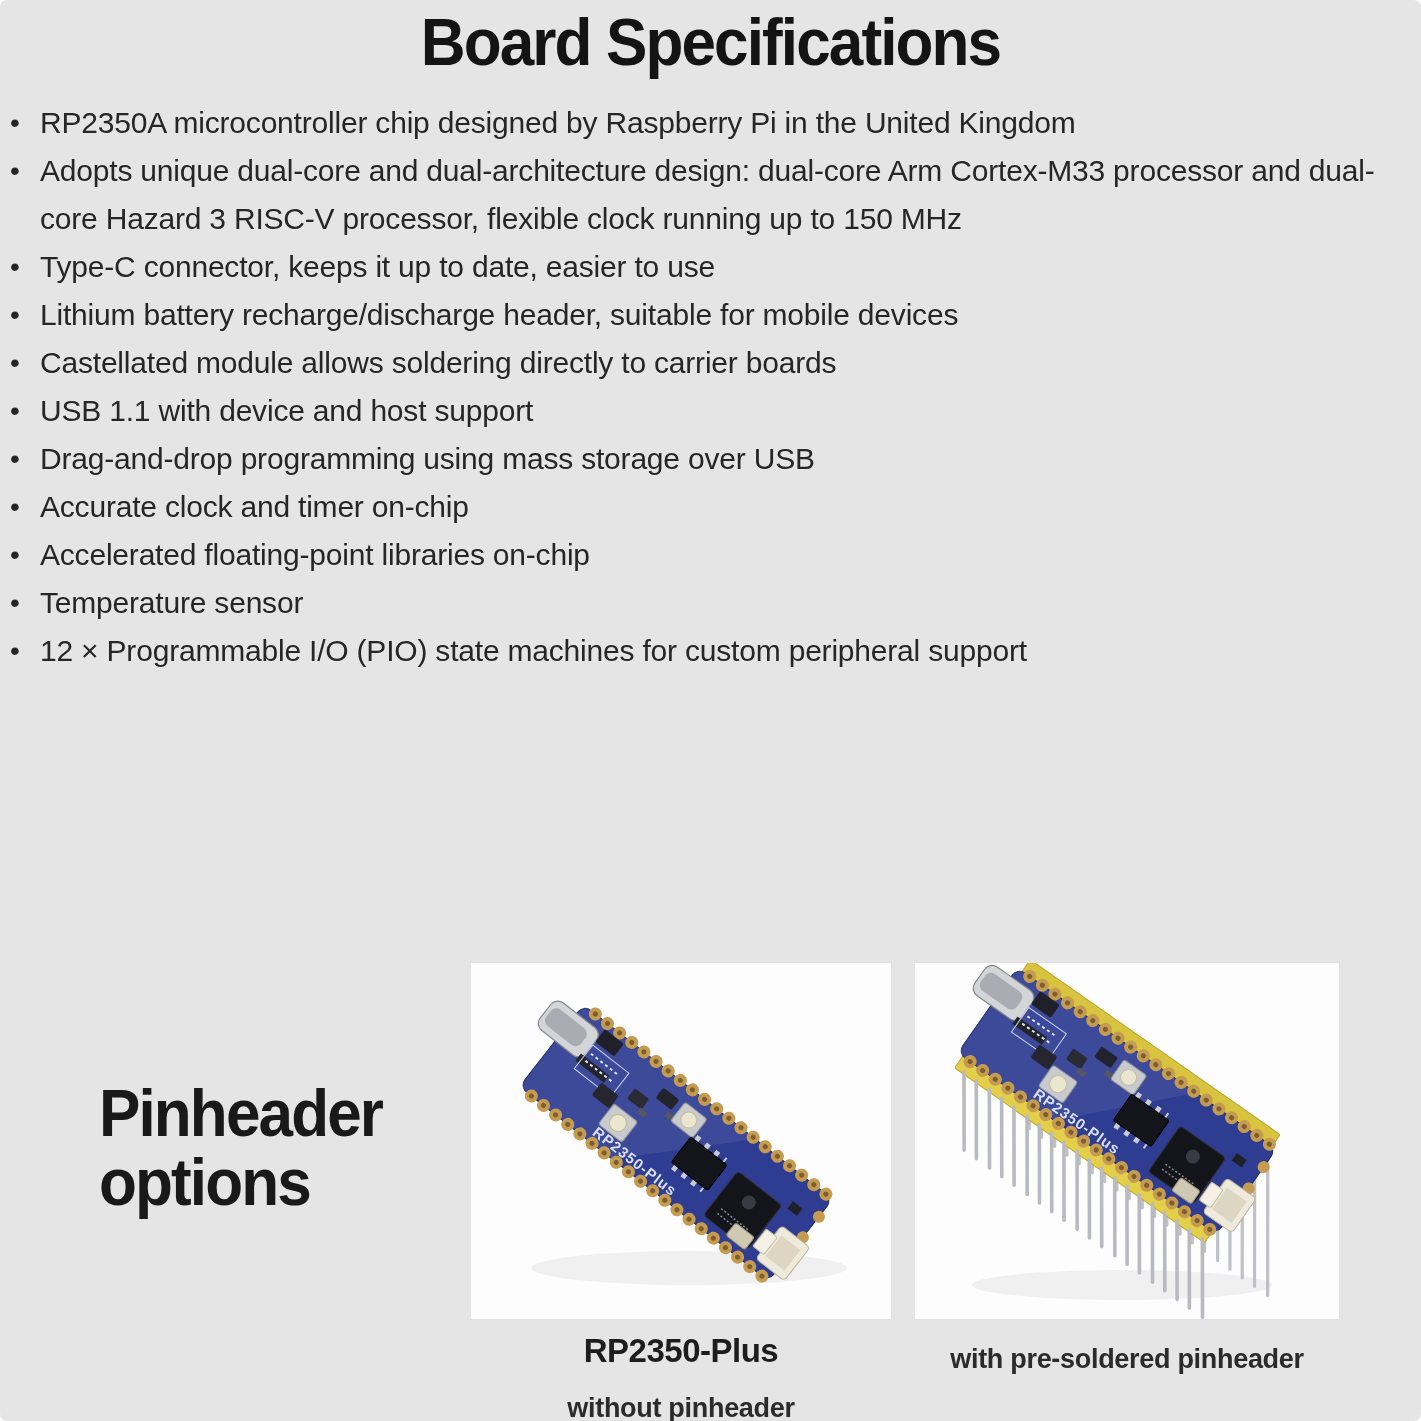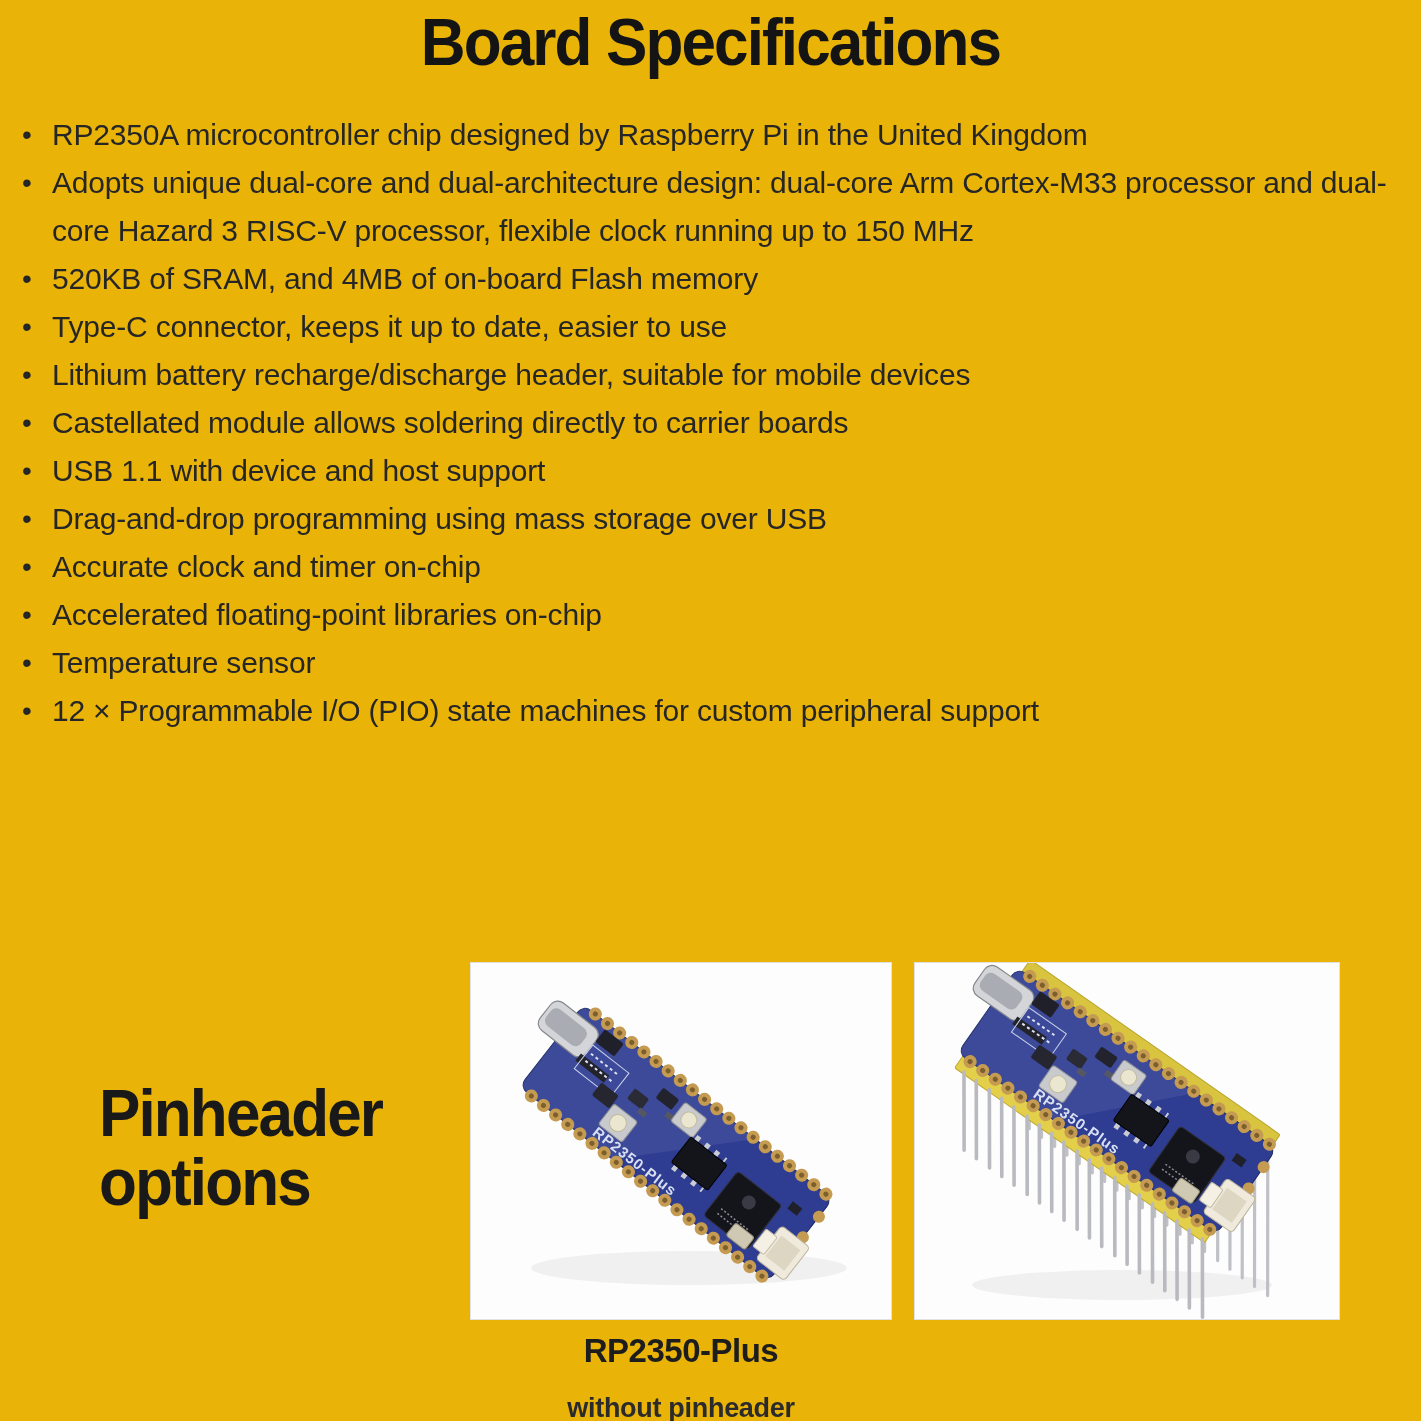--- a/index.html
+++ b/index.html
@@ -1,28 +1,28 @@
 <!DOCTYPE html>
 <html><head>
 <meta charset="utf-8">
 <style>
   html,body { margin:0; padding:0; background:#ffffff; }
   .page {
-    position:relative; width:1421px; height:1421px; background:#eab308;
-    font-family:"Liberation Sans", sans-serif; overflow:hidden; color:#242424;
+    position:relative; width:1421px; height:1421px; background:#e5e5e5;
+    font-family:"Liberation Sans", sans-serif; overflow:hidden; color:#242424;border-radius:7px;
   }
   .title {
     position:absolute; top:-4px; left:0; right:0; margin:0;
     text-align:center; font-size:66px; font-weight:800; letter-spacing:-2px;
     color:#141414; line-height:92px;
     transform:scaleX(0.94); transform-origin:center top; white-space:nowrap;
   }
   ul.specs {
     position:absolute; top:99px; left:8px; width:1380px;
-    margin:12px; padding:0; list-style:none;
+    margin:0; padding:0; list-style:none;
     font-size:30px; line-height:48px; letter-spacing:-0.2px; color:#262626;
   }
   ul.specs li { position:relative; padding-left:32px; }
   ul.specs li::before {
     content:"\2022"; position:absolute; left:2px; top:0;
     font-size:28px; color:#262626;
   }
   .pin-heading {
     position:absolute; left:99px; top:1079px; margin:0;
     font-size:66px; line-height:69px; font-weight:800; letter-spacing:-2px;
@@ -48,21 +48,20 @@
 </head>
 <body>
 
 <div class="page">
 
   <h1 class="title">Board Specifications</h1>
 
   <ul class="specs">
     <li>RP2350A microcontroller chip designed by Raspberry Pi in the United Kingdom</li>
     <li>Adopts unique dual-core and dual-architecture design: dual-core Arm Cortex-M33 processor and dual-core Hazard 3 RISC-V processor, flexible clock running up to 150 MHz</li>
-    <li>520KB of SRAM, and 4MB of on-board Flash memory</li>
     <li>Type-C connector, keeps it up to date, easier to use</li>
     <li>Lithium battery recharge/discharge header, suitable for mobile devices</li>
     <li>Castellated module allows soldering directly to carrier boards</li>
     <li>USB 1.1 with device and host support</li>
     <li>Drag-and-drop programming using mass storage over USB</li>
     <li>Accurate clock and timer on-chip</li>
     <li>Accelerated floating-point libraries on-chip</li>
     <li>Temperature sensor</li>
     <li>12 × Programmable I/O (PIO) state machines for custom peripheral support</li>
   </ul>
@@ -188,16 +187,17 @@
           <rect x="96" y="26" width="24" height="16" rx="3" fill="#cfc8b2" stroke="#97917b"></rect>
           <rect x="128" y="-26" width="12" height="9" fill="#20202a"></rect>
           <rect x="134" y="0" width="36" height="42" rx="4" fill="#efeadb" stroke="#b9b29b"></rect>
           <rect x="140" y="8" width="24" height="26" fill="#dcd6c3"></rect>
           <rect x="124" y="12" width="14" height="22" rx="2" fill="#f4f0e4" stroke="#c4bda6"></rect>
           <text x="-72" y="45" font-family="Liberation Sans, sans-serif" font-size="15" font-weight="bold" fill="#d9dff2" letter-spacing="1">RP2350-Plus</text>
         </g>
       </svg>
     </div>
     <div class="caption">
+      <div class="desc">with pre-soldered pinheader</div>
     </div>
   </div>
 
 </div>
 
 </body></html>

